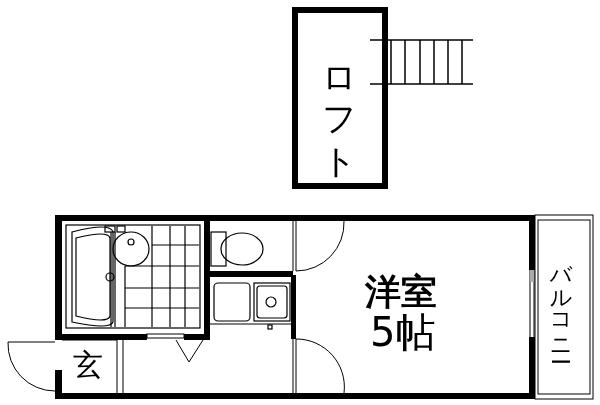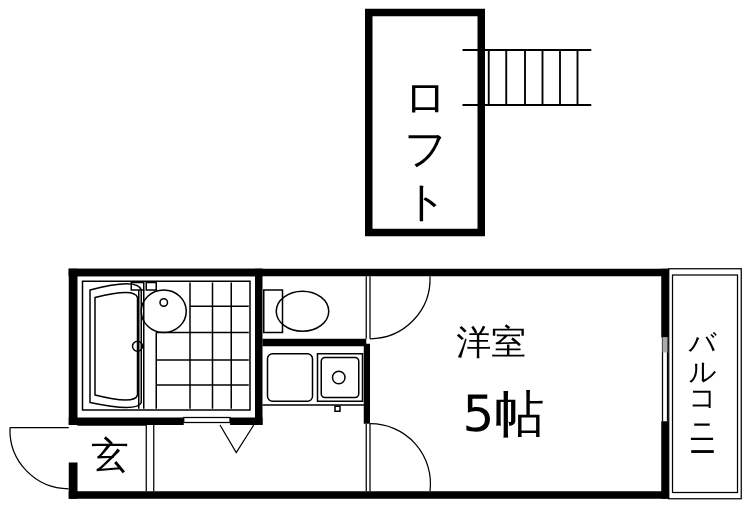--- a/index.html
+++ b/index.html
@@ -125,18 +125,18 @@
     <line x1="62" y1="340" x2="117" y2="340"></line>
   </g>
   <g fill="none" stroke="#000" stroke-width="1">
     <line x1="8" y1="342" x2="55" y2="342"></line>
     <path d="M8 342 A47 47 0 0 0 55 391"></path>
   </g>
 </svg>
 
 <div class="lbl vert" style="left:323px;top:46px;font-size:34px;">ロフト</div>
 
-<div class="lbl" style="left:365px;top:260px;font-size:28px;">洋室</div>
+<div class="lbl" style="left:365px;top:274px;font-size:36px;font-weight:bold;">洋室</div>
 <div class="lbl" style="left:370px;top:312px;font-size:40px;">5帖</div>
 
 <div class="lbl vert" style="left:550px;top:250px;font-size:22px;">バルコニー</div>
 
 <div class="lbl" style="left:73px;top:350px;font-size:30px;">玄</div>
 
 </body></html>

